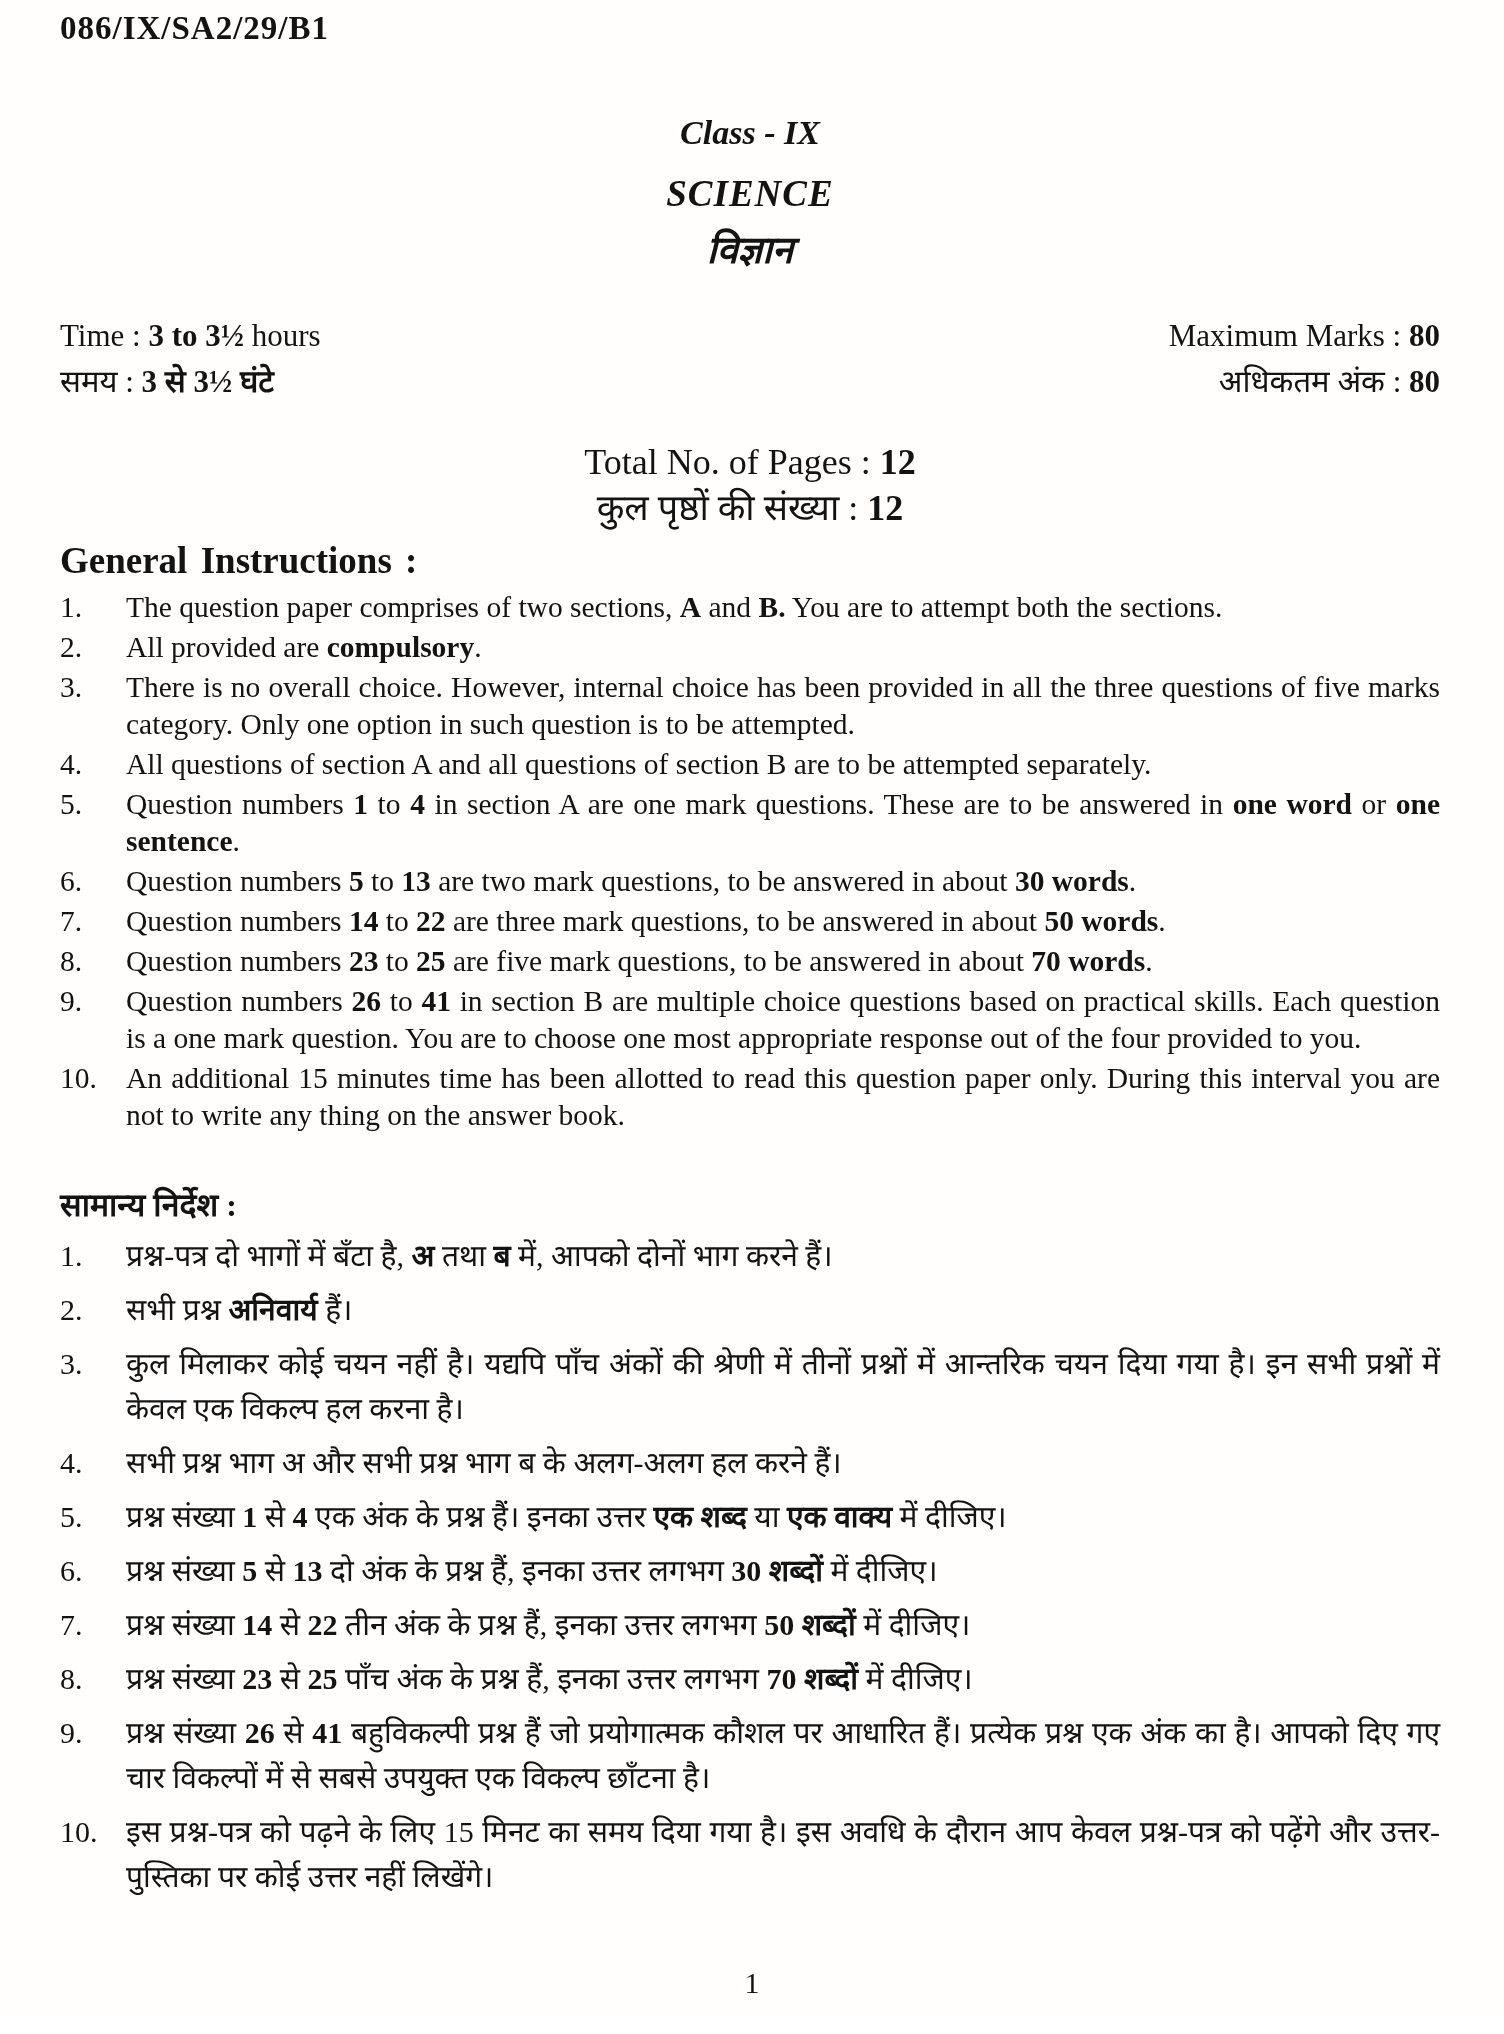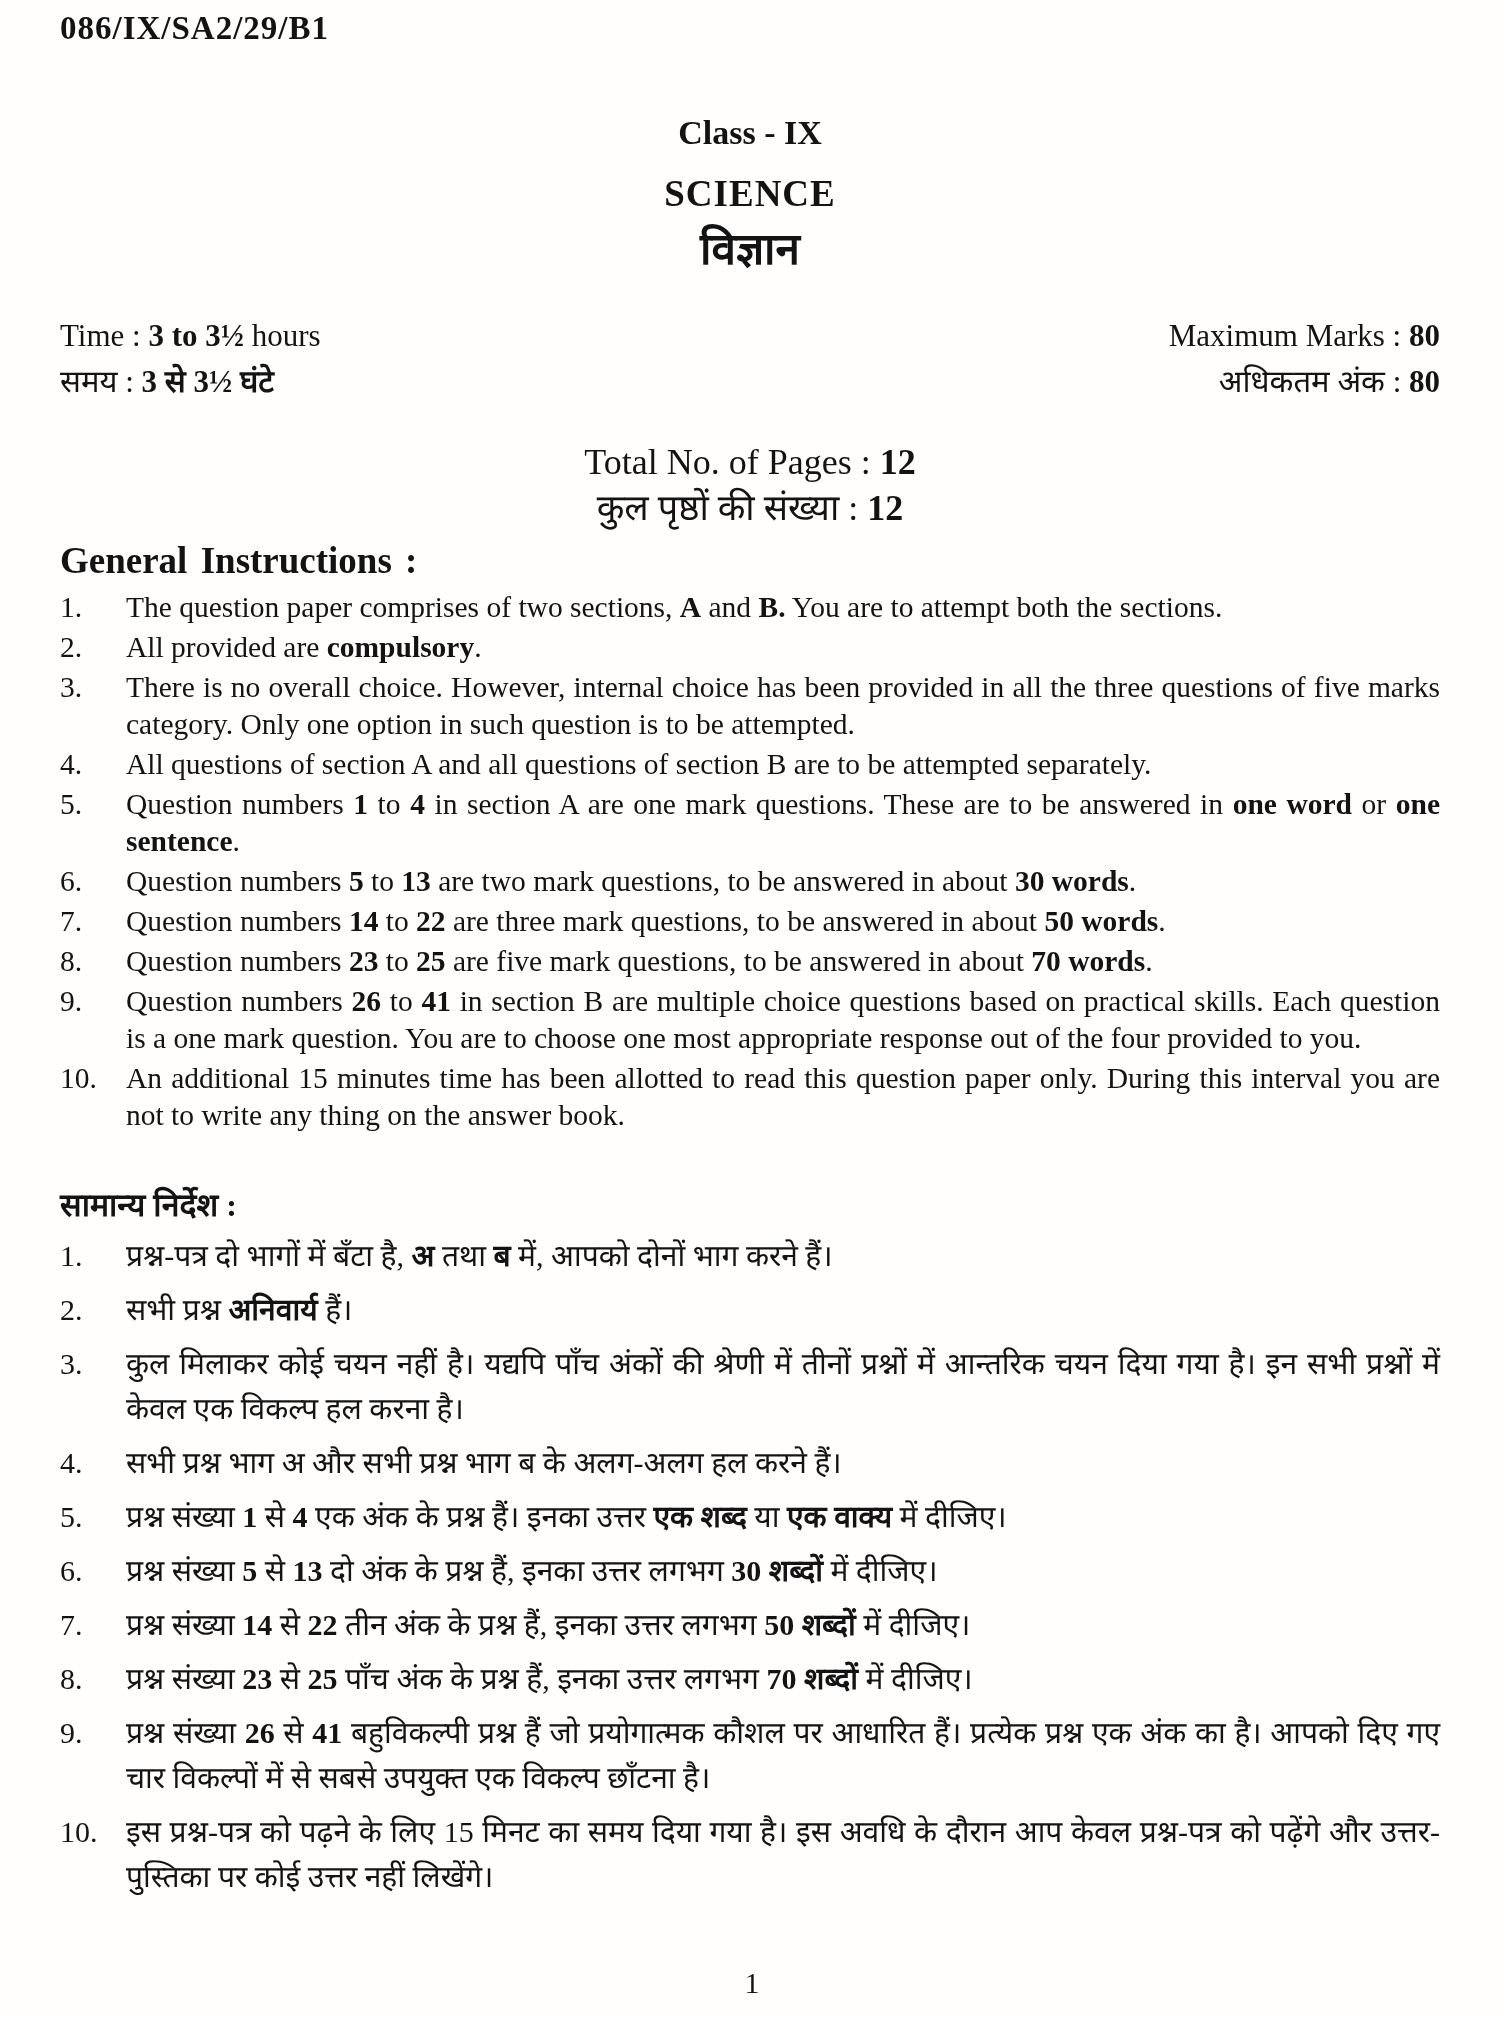--- a/index.html
+++ b/index.html
@@ -13,25 +13,25 @@
     font-family:"Liberation Serif","DejaVu Serif",serif;
     overflow:hidden;
   }
   b{font-weight:700;}
   .paper-code{
     margin:0;padding-top:10px;
     font-size:33px;font-weight:700;
     letter-spacing:1px;
   }
   .title-block{margin-top:64px;text-align:center;}
-  .title-line{font-weight:700;}
+  .title-line{font-weight:700;font-style:italic;}
   .t-class-en{font-size:34px;line-height:44px;}
   .t-class-hi{font-size:34px;line-height:44px;margin-top:14px;}
   .t-subj-en{font-size:37px;line-height:46px;margin-top:16px;letter-spacing:1px;}
-  .t-subj-hi{font-size:44px;line-height:50px;margin-top:8px;}
+  .t-subj-hi{font-size:38px;line-height:50px;margin-top:8px;}
   .meta-row{
     margin-top:40px;
     display:flex;justify-content:space-between;align-items:flex-end;
     font-size:31px;
   }
   .meta-left .meta-line,.meta-right .meta-line{line-height:42px;}
   .meta-left .meta-line + .meta-line,
   .meta-right .meta-line + .meta-line{margin-top:4px;}
   .meta-right{text-align:right;}
   .pages-row{margin-top:38px;text-align:center;font-size:36px;}

